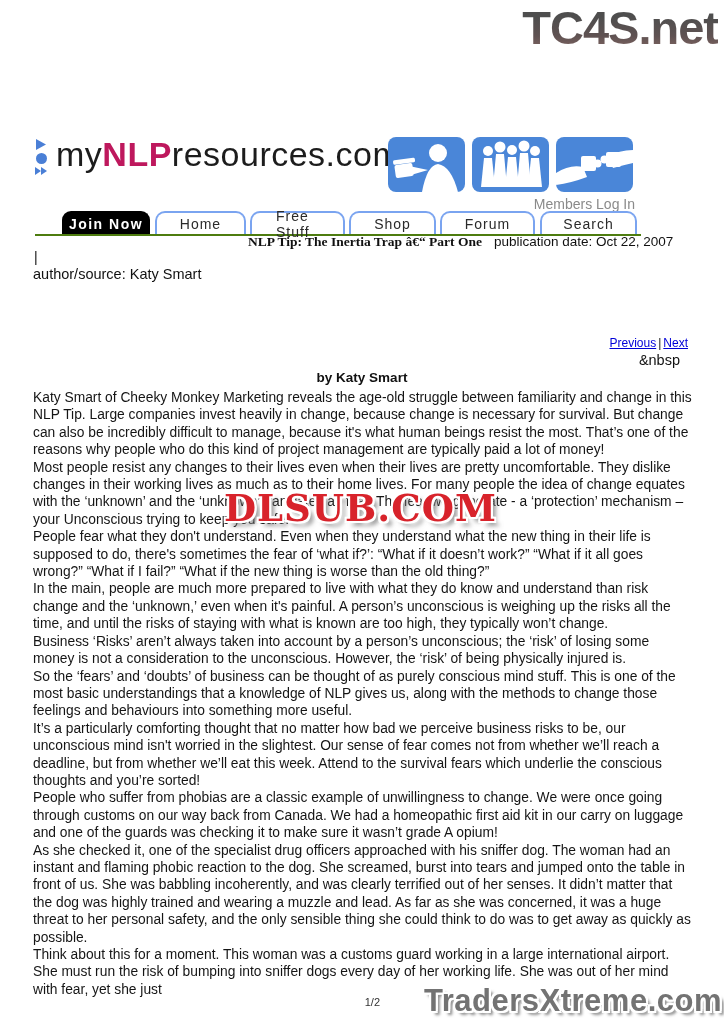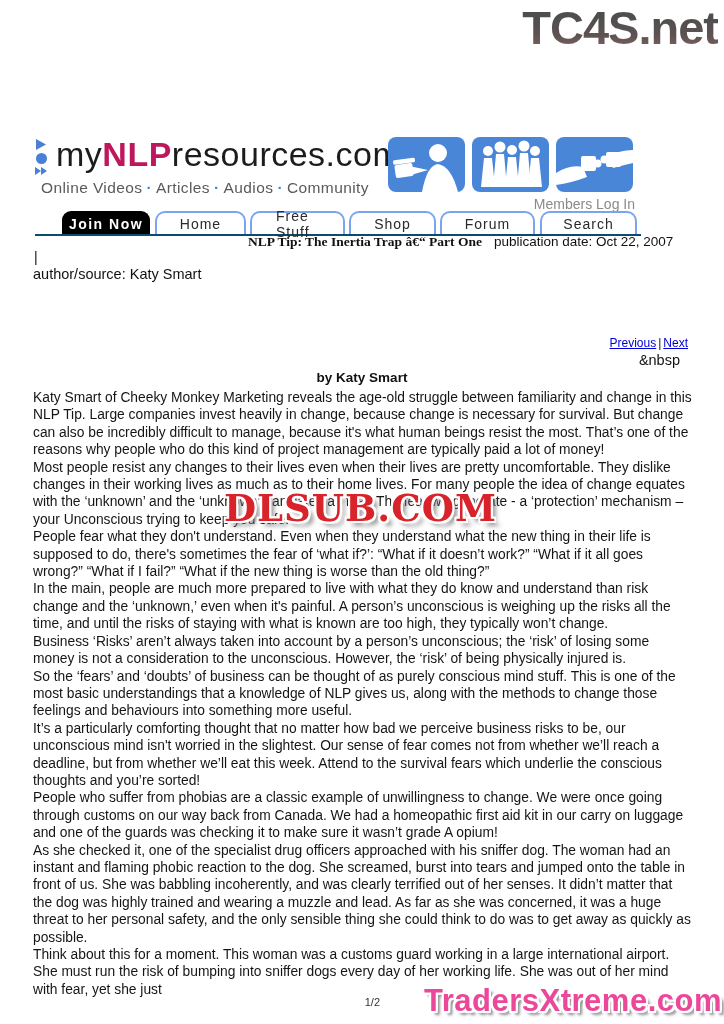--- a/index.html
+++ b/index.html
@@ -20,21 +20,21 @@
   .tagline { position:absolute; top:179px; left:41px; font-size:15.5px; color:#5a5a5a; letter-spacing:0.4px; white-space:nowrap; }
   .tagline .dot { color:#4a7fd6; margin:0 4px; font-weight:bold; }
 
   
   .tiles { position:absolute; top:137px; left:388px; display:flex; gap:7px; }
   .tile { width:77px; height:55px; background:#4a86d8; border-radius:8px; position:relative; overflow:hidden; }
   .tile svg { position:absolute; left:0; top:0; width:77px; height:55px; }
   .members { position:absolute; top:196px; left:388px; width:247px; text-align:right; font-size:14px; color:#8a8a8a; }
 
   
-  .nav { position:absolute; top:211px; left:35px; width:606px; height:23px; border-bottom:2px solid #0c4a6e;
+  .nav { position:absolute; top:211px; left:35px; width:606px; height:23px; border-bottom:2px solid #4d7c0f;
          display:flex; align-items:flex-end; }
   .tab { box-sizing:border-box; height:23px; display:flex; align-items:center; justify-content:center;
          font-size:14px; letter-spacing:1px; color:#2a2a2a; background:#fff;
          border:2px solid #7aa4f0; border-bottom:none; border-radius:10px 10px 0 0; cursor:pointer; }
   .tab-join { background:#000; color:#fff; border:2px solid #000; border-bottom:none; font-weight:bold;
               letter-spacing:1.5px; margin-left:27px; width:88px; border-radius:9px 9px 0 0; }
   .tab-home { width:91px; margin-left:5px; }
   .tab-free { width:95px; margin-left:4px;padding-left:24px; }
   .tab-shop { width:87px; margin-left:4px; }
   .tab-forum { width:95px; margin-left:4px; }
@@ -60,21 +60,21 @@
 
   
   .watermark { position:absolute; top:486px; left:224px; font-family:"DejaVu Serif", serif; font-weight:bold;
                font-size:37px; letter-spacing:1px; color:#d8232b; white-space:nowrap;
                text-shadow:-2px -2px 0 #fff, 2px -2px 0 #fff, -2px 2px 0 #fff, 2px 2px 0 #fff,
                            0 -2px 0 #fff, 0 2px 0 #fff, -2px 0 0 #fff, 2px 0 0 #fff,
                            5px 5px 4px rgba(120,120,120,.7); }
 
   
   .page-num { position:absolute; top:996px; left:330px; width:50px; text-align:right; font-size:11px; color:#333; }
-  .txtreme { position:absolute; top:983px; right:2px; font-size:31px; font-weight:bold; color:#ec4899;
+  .txtreme { position:absolute; top:983px; right:2px; font-size:31px; font-weight:bold; color:#737373;
              white-space:nowrap; letter-spacing:0.5px;
              text-shadow:-2px -2px 0 #fff, 2px -2px 0 #fff, -2px 2px 0 #fff, 2px 2px 0 #fff,
                          0 -2px 0 #fff, 0 2px 0 #fff, -2px 0 0 #fff, 2px 0 0 #fff,
                          4px 4px 3px rgba(110,110,110,.8); }
 </style>
 </head>
 <body>
 
 <div class="page">
 
@@ -85,21 +85,20 @@
       <g fill="#4a7fd6">
         <polygon points="3,0 13,5.5 3,11"></polygon>
         <circle cx="8.5" cy="19.5" r="5.5"></circle>
         <polygon points="2,28 8,32 2,36"></polygon>
         <polygon points="8,28 14,32 8,36"></polygon>
       </g>
     </svg>
     <div class="brand-text"><span>my</span><span class="nlp">NLP</span><span>resources.com</span></div>
   </div>
 
-  <div class="tagline"><span>Online Videos</span><span class="dot">·</span><span>Articles</span><span class="dot">·</span><span>Audios</span><span class="dot">·</span><span>Community</span></div>
 
   <div class="tiles">
     <div class="tile">
       <svg viewBox="0 0 77 55">
         <g fill="#ffffff">
           <circle cx="50" cy="16" r="9"></circle>
           <path d="M34 55 Q39 28 50 27 Q63 29 70 55 Z"></path>
           <path d="M40 33 L23 38 L21 29 Z"></path>
           <rect x="7" y="27" width="18" height="13" rx="2" transform="rotate(-8 16 33)"></rect>
           <rect x="5" y="22" width="22" height="4.5" rx="1.5" transform="rotate(-8 16 24)"></rect>

